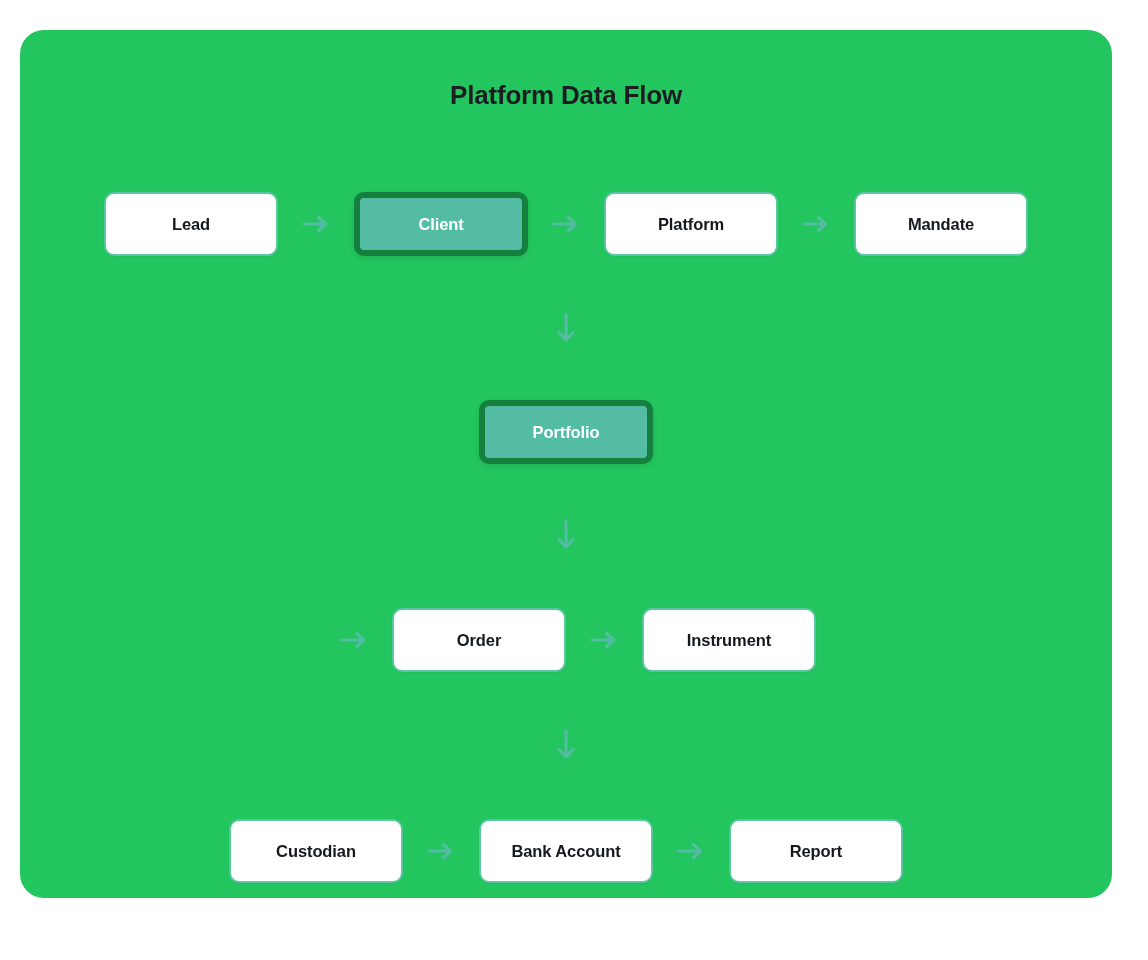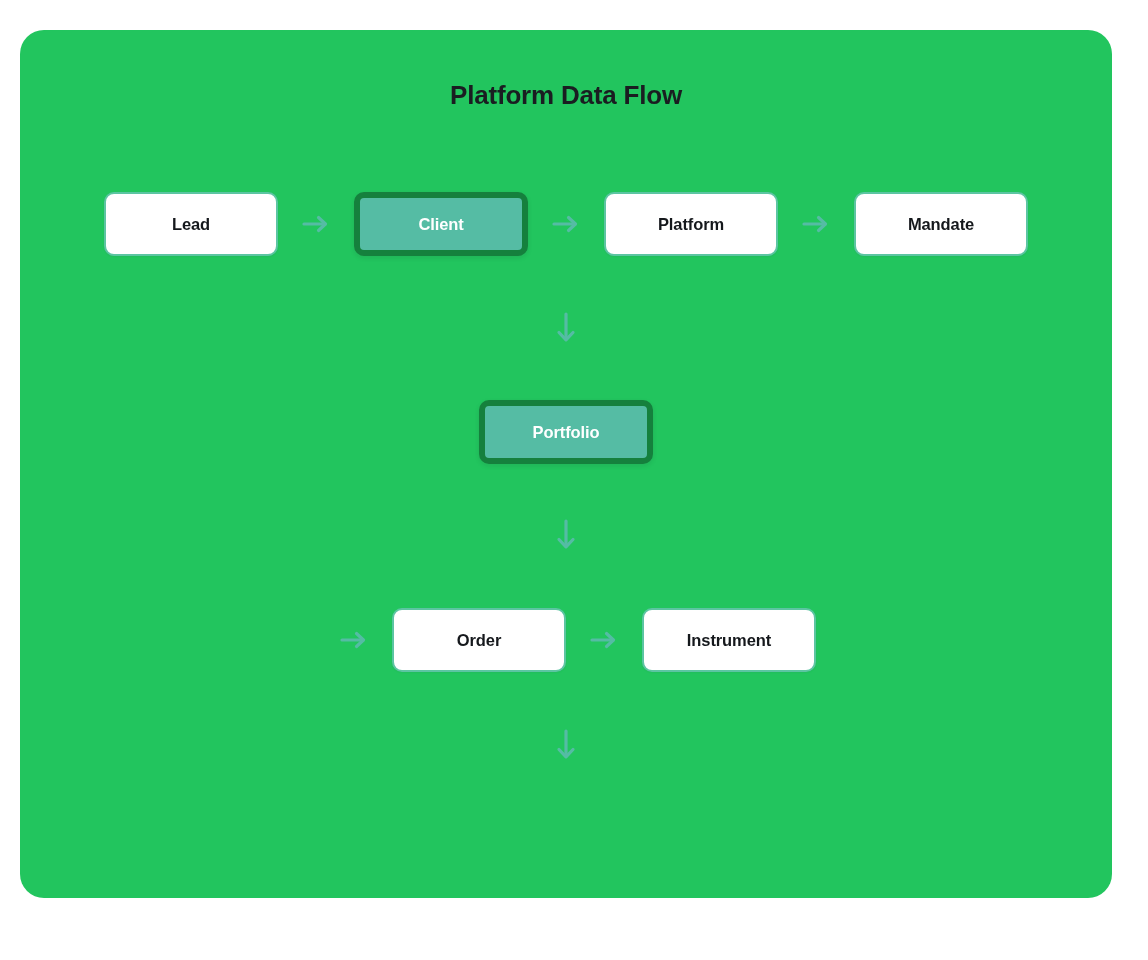--- a/index.html
+++ b/index.html
@@ -179,14 +179,37 @@
     </div>
   </div>
 
   <div class="arrow-v-wrap arrow-v-3">
     <svg width="24" height="34" viewBox="0 0 24 34" fill="none">
       <path d="M12 3 V28" stroke="#55bca4" stroke-width="3.2" stroke-linecap="round"></path>
       <path d="M5 21.5 L12 28.8 L19 21.5" stroke="#55bca4" stroke-width="3.2" stroke-linecap="round" stroke-linejoin="round"></path>
     </svg>
   </div>
 
+  <div class="flow-row row-settlement">
+    <div class="node outlined">
+      <span>Custodian</span>
+    </div>
+    <div class="arrow-h">
+      <svg width="30" height="24" viewBox="0 0 30 24" fill="none">
+        <path d="M3 12 H24" stroke="#55bca4" stroke-width="3.2" stroke-linecap="round"></path>
+        <path d="M17.5 5.5 L24.5 12 L17.5 18.5" stroke="#55bca4" stroke-width="3.2" stroke-linecap="round" stroke-linejoin="round"></path>
+      </svg>
+    </div>
+    <div class="node outlined">
+      <span>Bank Account</span>
+    </div>
+    <div class="arrow-h">
+      <svg width="30" height="24" viewBox="0 0 30 24" fill="none">
+        <path d="M3 12 H24" stroke="#55bca4" stroke-width="3.2" stroke-linecap="round"></path>
+        <path d="M17.5 5.5 L24.5 12 L17.5 18.5" stroke="#55bca4" stroke-width="3.2" stroke-linecap="round" stroke-linejoin="round"></path>
+      </svg>
+    </div>
+    <div class="node outlined">
+      <span>Report</span>
+    </div>
+  </div>
 
 </div>
 
 </body></html>

